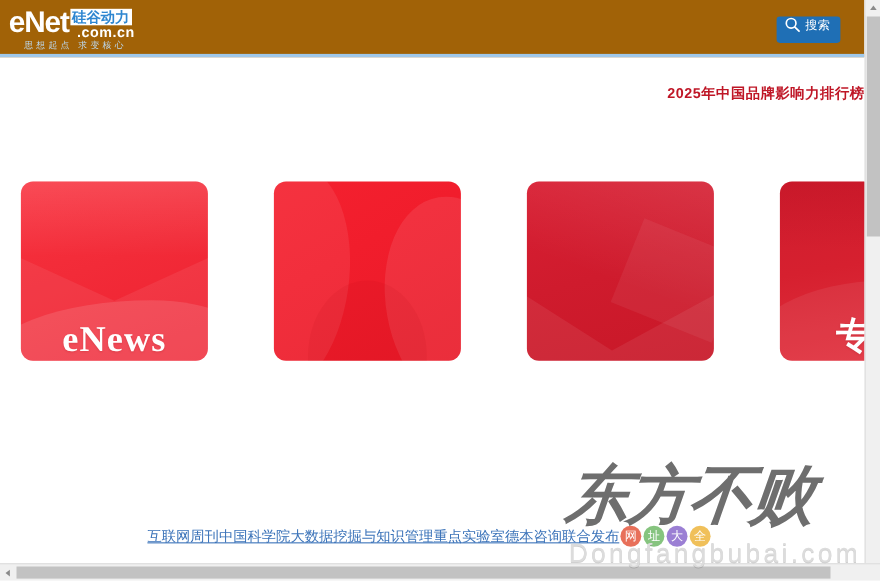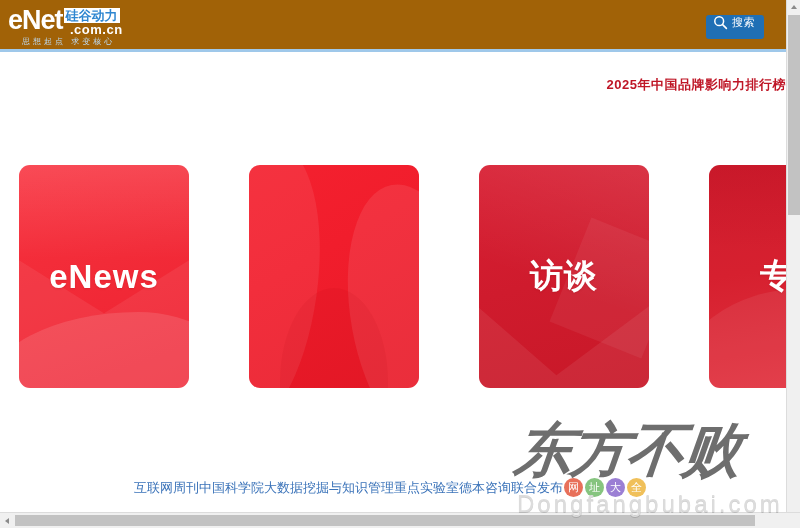--- a/index.html
+++ b/index.html
@@ -135,28 +135,29 @@
     left: 19px;
     top: 165px;
     height: 223px;
     width: 900px;
     display: flex;
     gap: 60px;
   }
   .card {
     position: relative;
     width: 170px;
-    height: 223px;
+    height: 163px;
     border-radius: 11px;
     overflow: hidden;
     cursor: pointer;
     flex: 0 0 auto;
     display: flex;
-    align-items: center;
+    align-items: flex-end;
     justify-content: center;
+    font-family: Liberation Serif, serif;
   }
   .card .card-label {
     position: relative;
     z-index: 5;
     color: #ffffff;
     font-size: 33px;
     font-weight: bold;
     letter-spacing: 1px;
     white-space: nowrap;
     text-shadow: 0 1px 2px rgba(120,0,10,0.18);
@@ -251,20 +252,21 @@
     top: 478px;
     display: flex;
     align-items: center;
     white-space: nowrap;
   }
   .bl-text {
     color: #3b73b9;
     font-size: 13px;
     letter-spacing: 0px;
     cursor: pointer;
+    text-decoration: underline;
   }
   .badges {
     display: inline-flex;
     align-items: center;
     margin-left: 1px;
   }
   .badge {
     width: 19px;
     height: 19px;
     border-radius: 50%;
@@ -416,21 +418,20 @@
         <div class="s3"></div>
       </div>
     </div>
 
     <div class="card c3">
       <div class="card-art">
         <div class="f1"></div>
         <div class="f2"></div>
         <div class="f3"></div>
       </div>
-      <div class="card-label">访谈</div>
     </div>
 
     <div class="card c4">
       <div class="card-art">
         <div class="g1"></div>
         <div class="g2"></div>
       </div>
       <div class="card-label">专题</div>
     </div>
 

